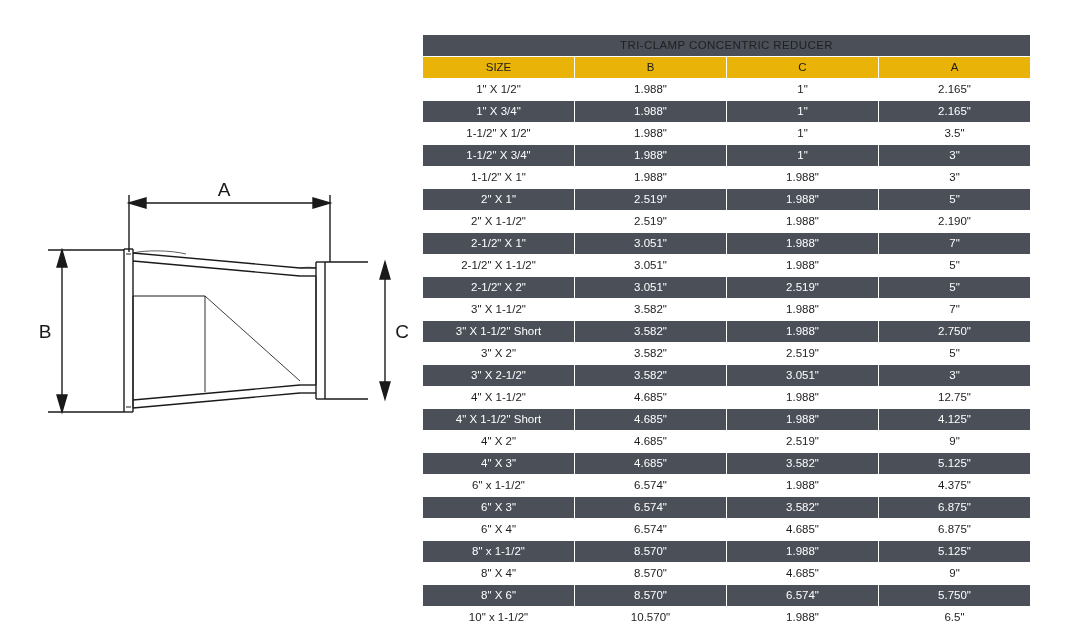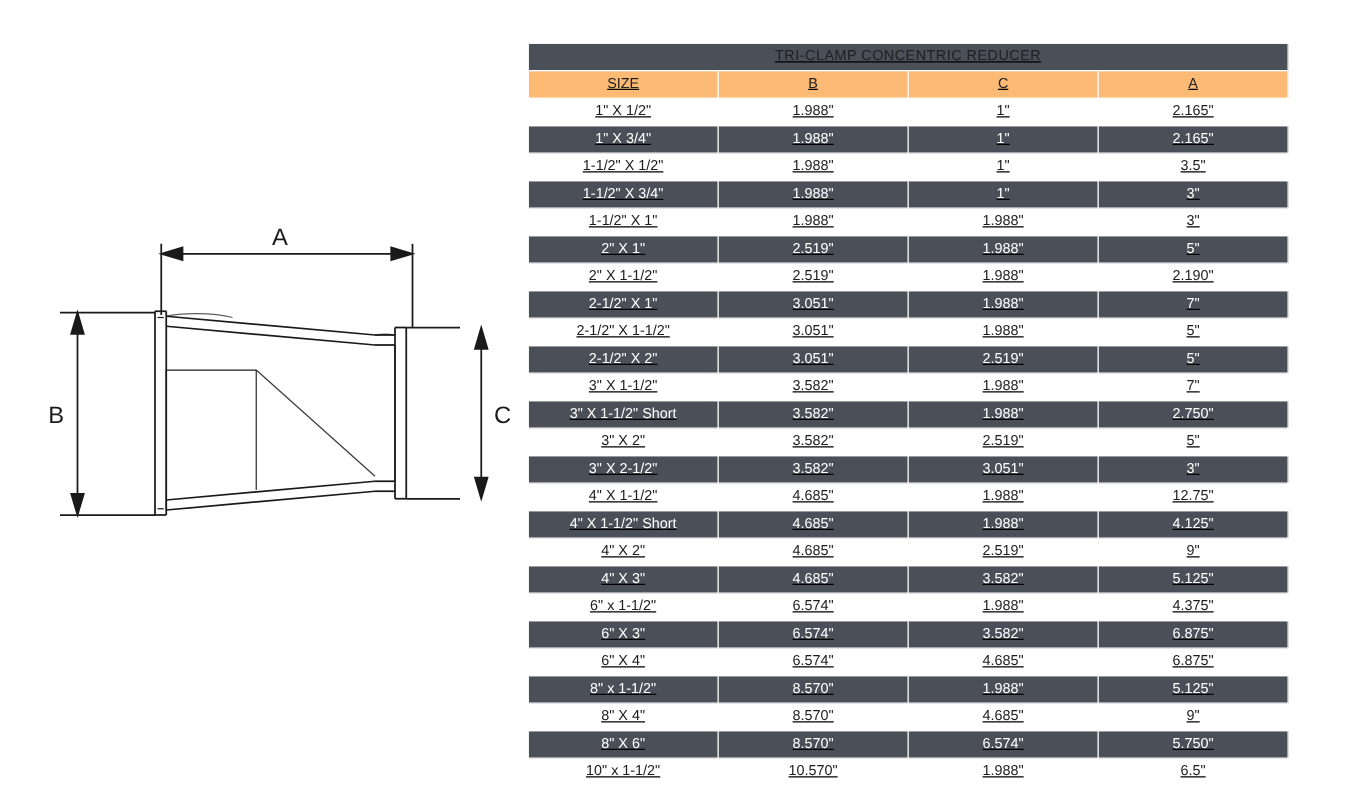--- a/index.html
+++ b/index.html
@@ -36,21 +36,20 @@
   .table-wrap {
     position: absolute;
     left: 422px;
     top: 34px;
     width: 608px;
   }
   table.spec {
     border-collapse: collapse;
     width: 608px;
     table-layout: fixed;
-    text-decoration: underline;
   }
   table.spec td, table.spec th {
     border: 1px solid #ffffff;
     text-align: center;
     font-size: 11.5px;
     padding: 0;
     height: 21px;
     line-height: 21px;
     color: #202020;
     font-weight: normal;
@@ -59,21 +58,21 @@
     background: #4a4f58;
     color: #ffffff;
     font-size: 19px;
     height: 34px;
     line-height: 34px;
     letter-spacing: 0.4px;
     font-weight: normal;
     border: 1px solid #ffffff;
   }
   .header-row th {
-    background: #fdba74;
+    background: #eab308;
     color: #ffffff;
     font-size: 11.5px;
     height: 20px;
     line-height: 20px;
   }
   tr.even td {
     background: #ffffff;
     color: #1c1c1c;
   }
   tr.odd td {

